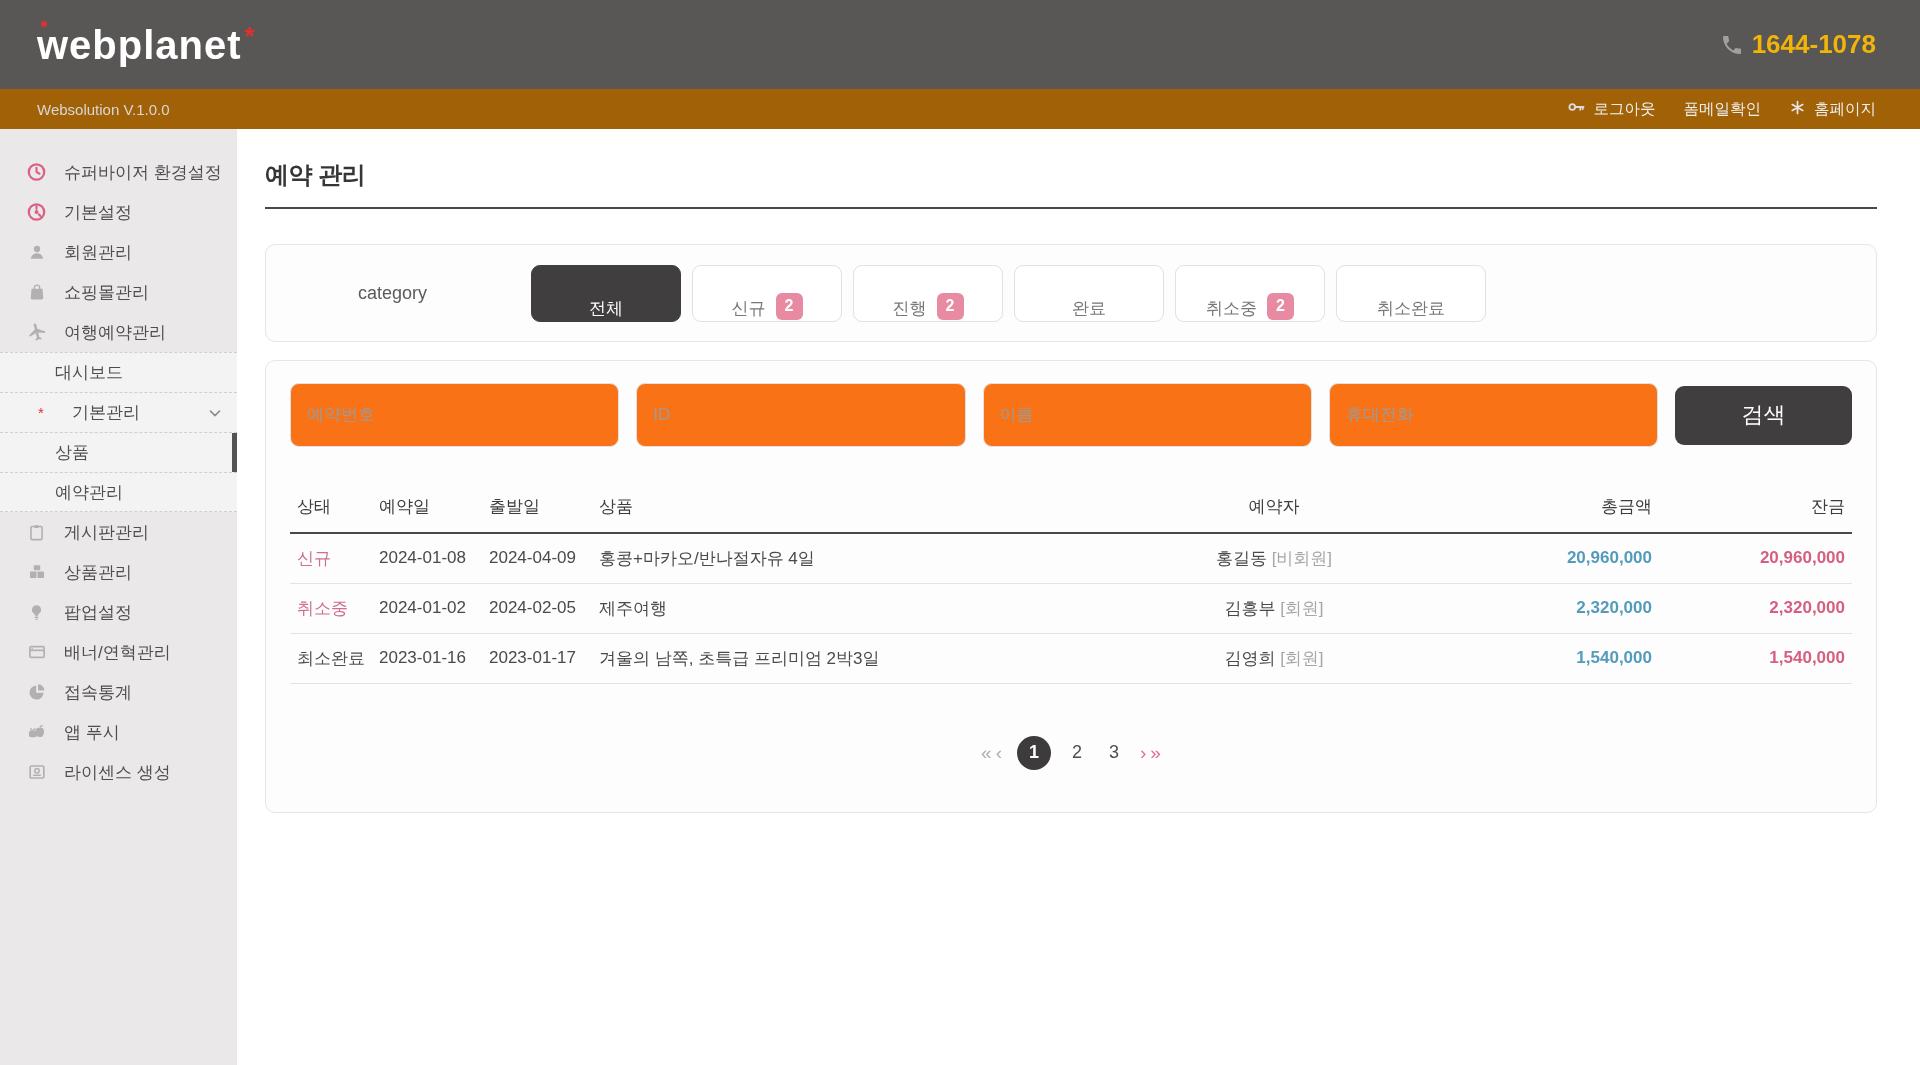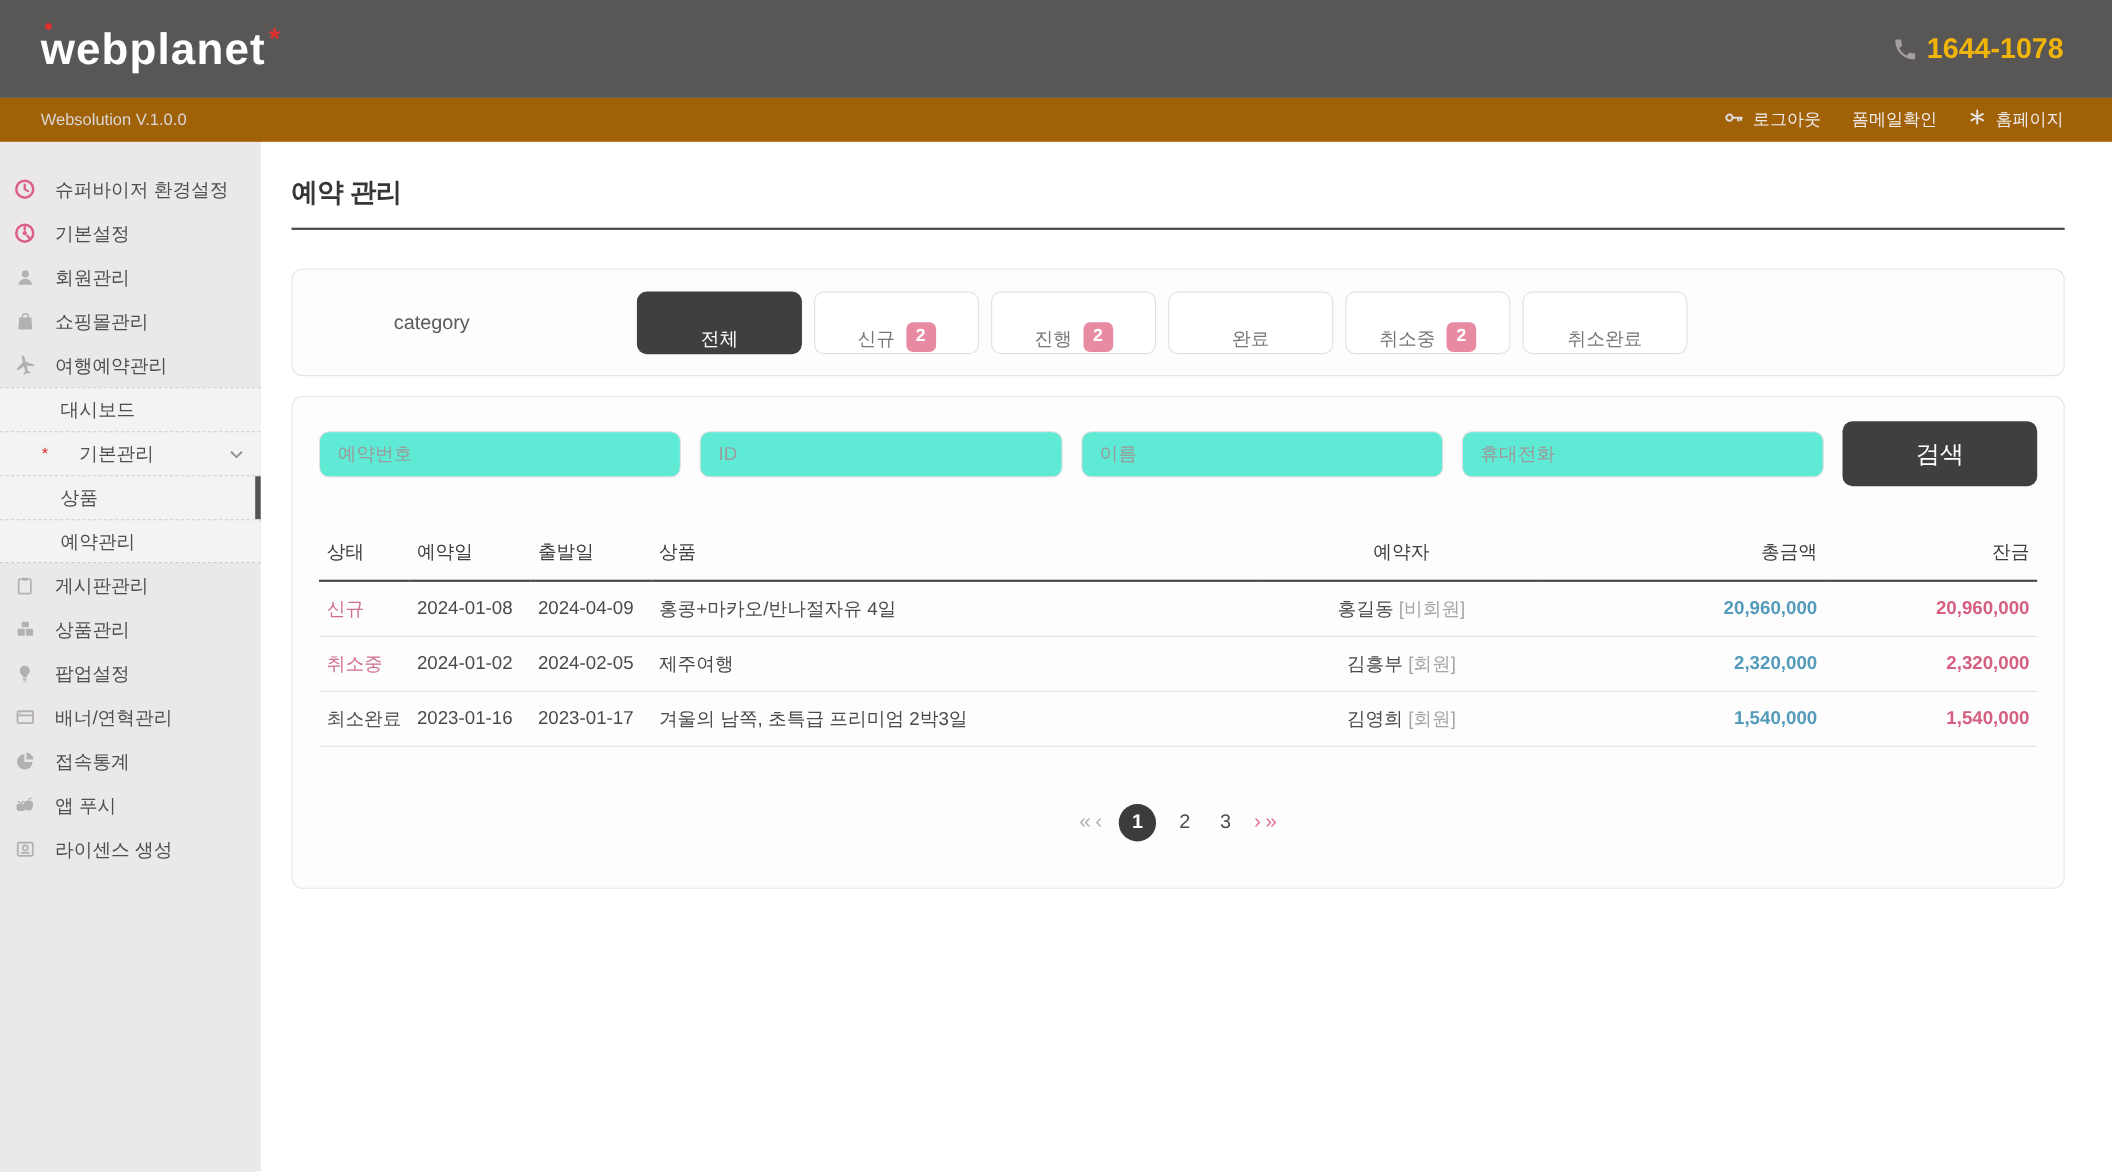--- a/index.html
+++ b/index.html
@@ -28,50 +28,50 @@
     padding:0 44px 0 37px;
   }
   .version { color:#d8d6d6; font-size:15px; }
   .subnav { display:flex; align-items:center; gap:28px; }
   .subnav .link { display:flex; align-items:center; gap:8px; color:#efeded; font-size:15.5px; cursor:pointer; }
   
   .body-row { display:flex; height:936px; }
   .sidebar { width:237px; background:#eae8e8; padding-top:23px; position:relative; flex-shrink:0; }
   .side-item {
     height:40px; display:flex; align-items:center; gap:17px;
-    padding-left:12px; font-size:17px; color:#4f4d4d; cursor:pointer; position:relative;
+    padding-left:26px; font-size:17px; color:#4f4d4d; cursor:pointer; position:relative;
   }
   .side-item .ico { width:21px; display:flex; justify-content:center; align-items:center; }
   .side-item.sub { background:#f4f3f3; border-top:1px dashed #d0cece; padding-left:55px; }
   .side-item.sub.last { border-bottom:1px dashed #d0cece; }
   .side-item .star { color:#e03131; font-size:15px; margin-left:-17px; width:17px; }
   .side-item .chev { position:absolute; right:13px; top:11px; }
   .side-scrollbar { position:absolute; right:0; width:5px; height:42px; background:#545252; }
   
   .main { flex:1; padding:0 43px 0 28px; background:#fff; }
   .page-title { margin:30px 0 0; font-size:24px; font-weight:700; color:#373535; letter-spacing:-0.5px; }
   .title-rule { margin-top:16px; border-bottom:2px solid #4a4848; }
   .card { border:1px solid #e7e5e5; border-radius:10px; background:#fdfdfd; }
-  .category-card { margin-top:35px; height:98px; display:flex; align-items:center; padding-left:92px;gap:48px; }
+  .category-card { margin-top:35px; height:98px; display:flex; align-items:center; padding-left:92px; }
   .cat-label { width:173px; font-size:18px; color:#5c5a5a; }
   .filters { display:flex; gap:11px; }
   .filter-btn {
     width:150px; height:57px; border-radius:9px; border:1px solid #e2e0e0;
     background:#fff; color:#787676; font-size:17px; cursor:pointer;
     display:flex; align-items:flex-end; justify-content:center; gap:10px;
     font-family:inherit;
   }
   .filter-btn.active { background:#403e3e; border-color:#403e3e; color:#fff; }
   .badge { min-width:27px; height:27px; padding:0 5px; border-radius:6px; background:#e88aa2;
            color:#fff; font-size:16px; font-weight:700; display:flex; align-items:center; justify-content:center; }
   .list-card { margin-top:18px; padding:22px 24px 0; }
   .search-row { display:flex; gap:17px; align-items:center; }
   .search-input {
-    flex:1; height:42px; border:1px solid #e2e0e0; border-radius:9px;
-    padding:0 16px; font-size:17px; color:#454343; background:#5eead4; font-family:inherit; outline:none;
+    flex:1; height:64px; border:1px solid #e2e0e0; border-radius:9px;
+    padding:0 16px; font-size:17px; color:#454343; background:#f97316; font-family:inherit; outline:none;
   }
   .search-input::placeholder { color:#9c9a9a; }
   .search-btn {
     width:177px; height:59px; flex-shrink:0; background:#403e3e; color:#fff;
     border:none; border-radius:9px; font-size:22px; cursor:pointer; font-family:inherit;
   }
   table { width:100%; border-collapse:collapse; margin-top:38px; }
   thead th {
     font-size:17px; color:#3e3c3c; font-weight:500; text-align:left;
     padding:10px 7px 14px; border-bottom:2px solid #4a4848; white-space:nowrap;

